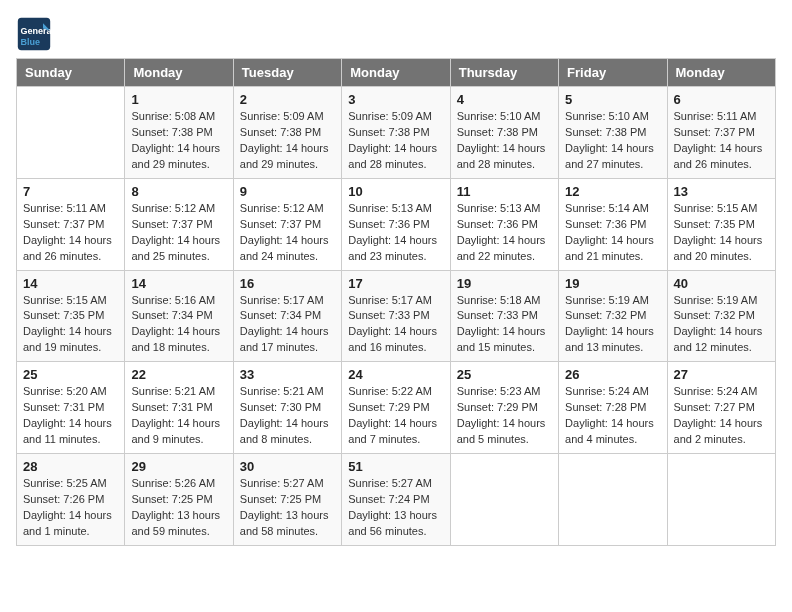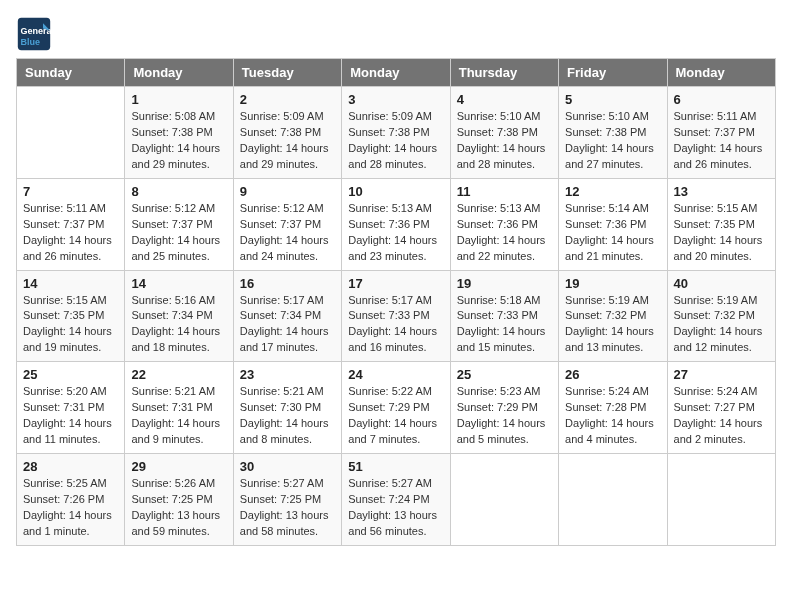--- a/index.html
+++ b/index.html
@@ -222,21 +222,21 @@
       <tr>
         <td>
           <span class="day-number">25</span>
           <div class="day-info">Sunrise: 5:20 AM<br>Sunset: 7:31 PM<br>Daylight: 14 hours<br>and 11 minutes.</div>
         </td>
         <td>
           <span class="day-number">22</span>
           <div class="day-info">Sunrise: 5:21 AM<br>Sunset: 7:31 PM<br>Daylight: 14 hours<br>and 9 minutes.</div>
         </td>
         <td>
-          <span class="day-number">23</span>
+          <span class="day-number">33</span>
           <div class="day-info">Sunrise: 5:21 AM<br>Sunset: 7:30 PM<br>Daylight: 14 hours<br>and 8 minutes.</div>
         </td>
         <td>
           <span class="day-number">24</span>
           <div class="day-info">Sunrise: 5:22 AM<br>Sunset: 7:29 PM<br>Daylight: 14 hours<br>and 7 minutes.</div>
         </td>
         <td>
           <span class="day-number">25</span>
           <div class="day-info">Sunrise: 5:23 AM<br>Sunset: 7:29 PM<br>Daylight: 14 hours<br>and 5 minutes.</div>
         </td>

